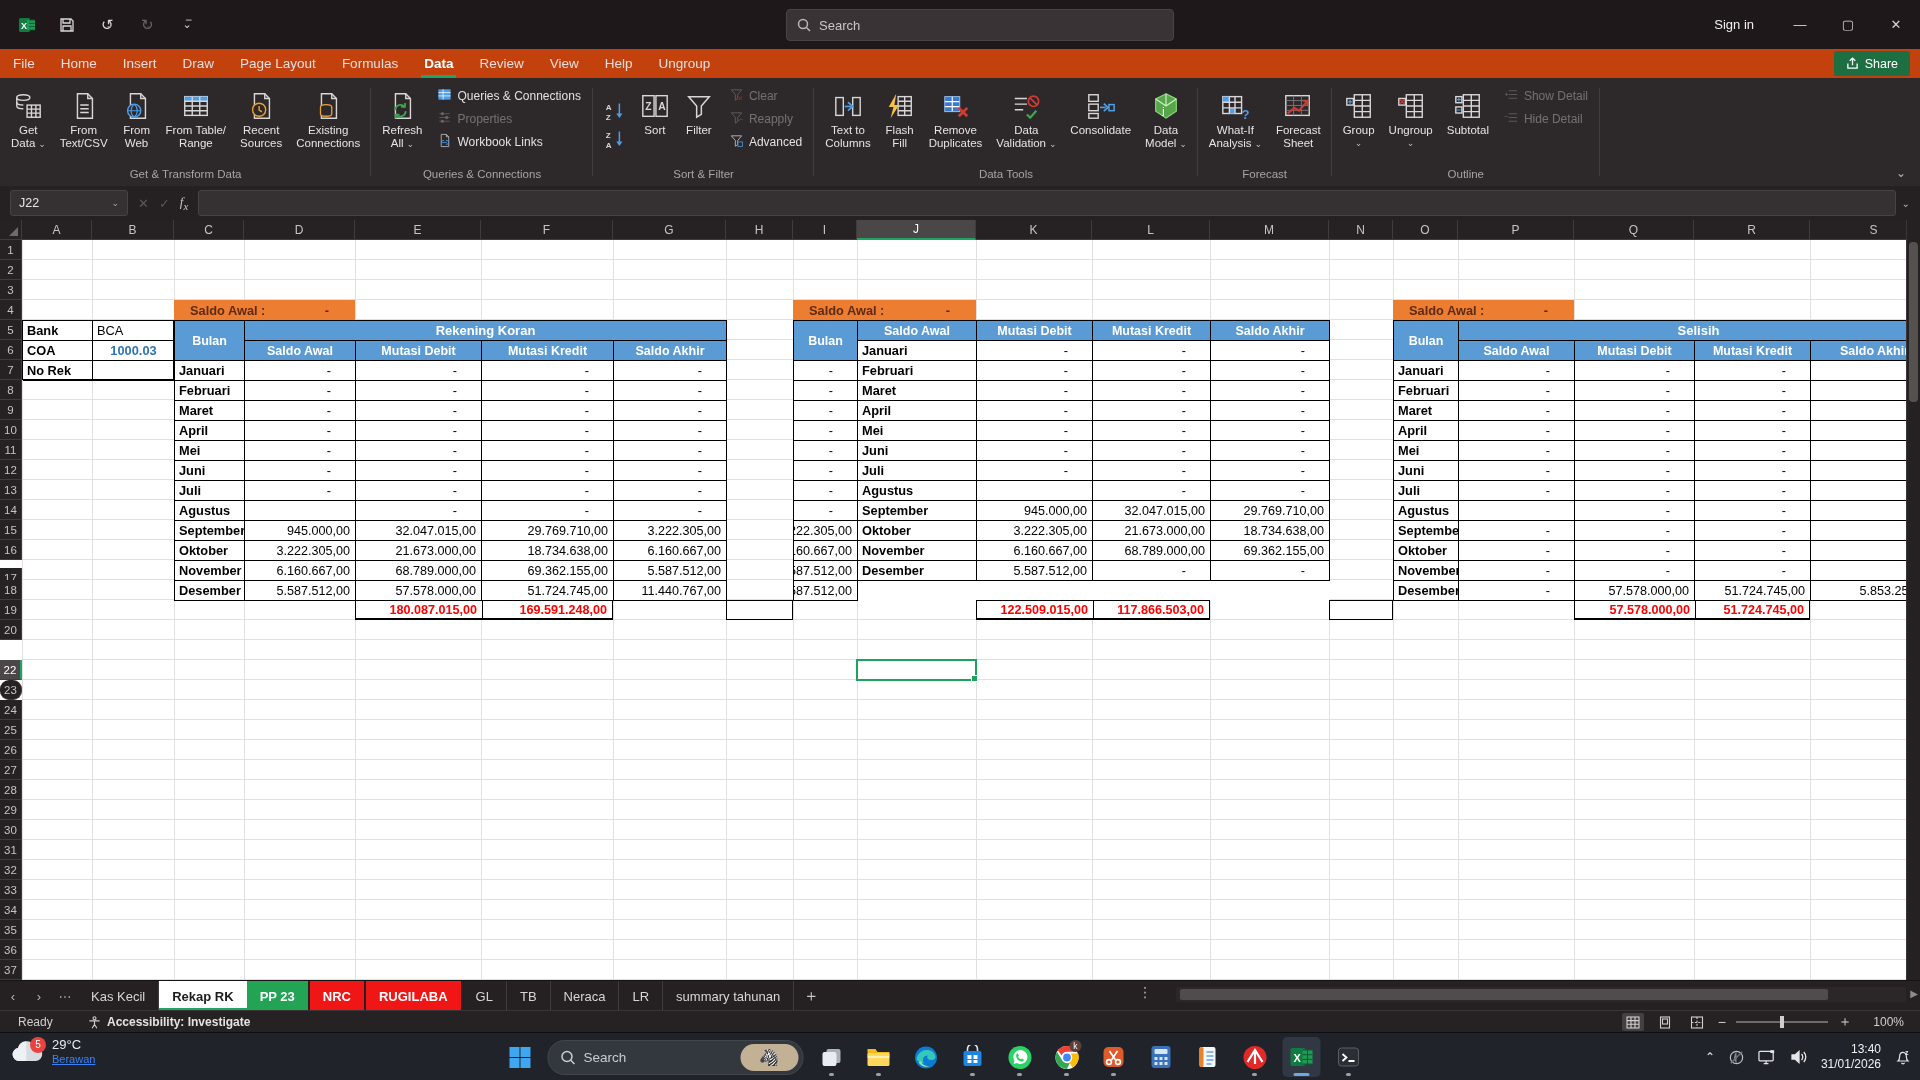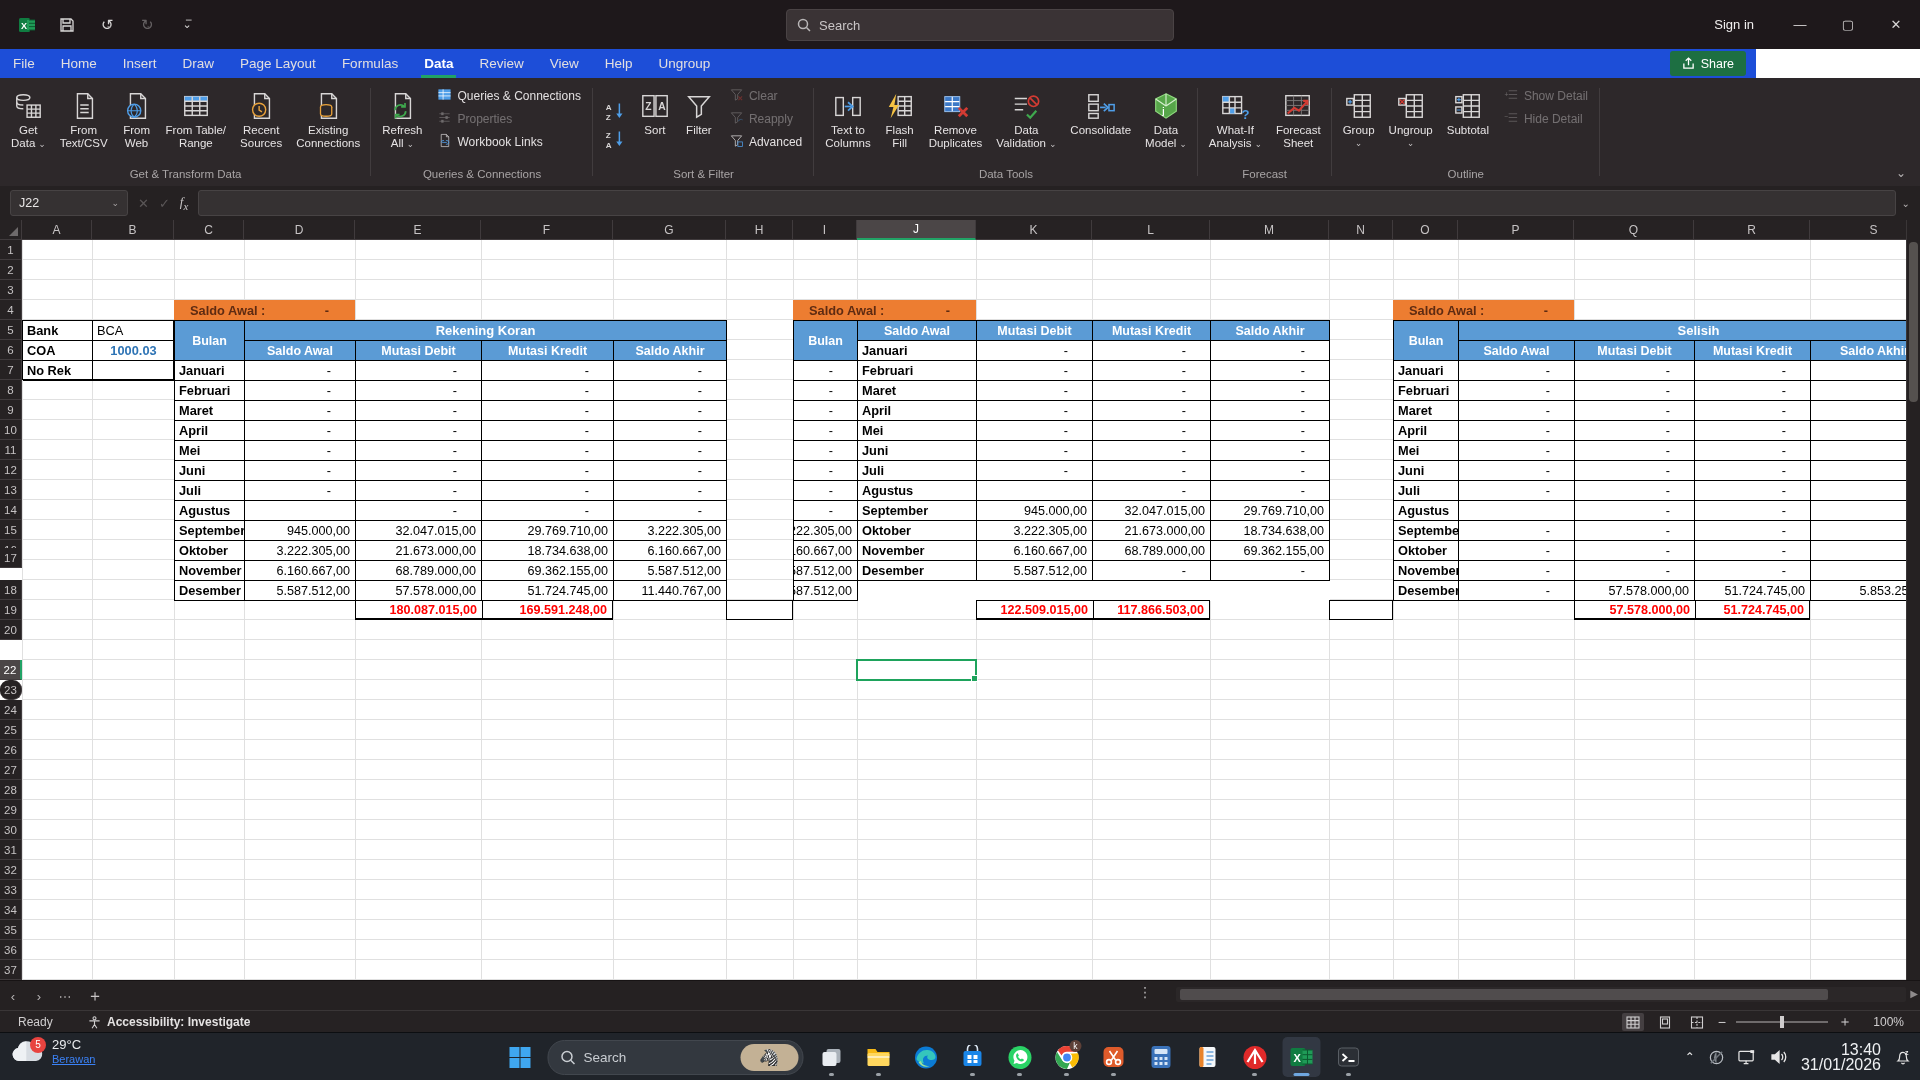--- a/index.html
+++ b/index.html
@@ -11,21 +11,21 @@
   .qat-btn{width:26px;height:26px;display:flex;align-items:center;justify-content:center;color:#d8d6d6;font-size:15px;}
   .qat-dd{font-size:9px;color:#b9b6b7;margin-left:-8px;}
   .dim{opacity:.38;}
   #tb-title{position:absolute;left:182px;top:0;height:49px;display:flex;align-items:center;font-size:13.5px;color:#eceaea;}
   #tb-search{position:absolute;left:786px;top:9px;width:366px;height:30px;background:#3a3335;border:1px solid #4a4345;
              border-radius:4px;display:flex;align-items:center;gap:8px;padding:0 10px;color:#c9c5c6;font-size:13px;}
   #tb-right{position:absolute;right:0;top:0;height:49px;display:flex;align-items:center;}
   #signin{font-size:13px;color:#f0eeee;padding:0 22px;}
   .winbtn{width:48px;height:49px;display:flex;align-items:center;justify-content:center;color:#d8d6d6;font-size:13px;}
   
-  #menubar{position:absolute;left:0;top:49px;width:1756px;height:29px;background:#1d4ed8;display:flex;align-items:center;}
+  #menubar{position:absolute;left:0;top:49px;width:1920px;height:29px;background:#c2410c;display:flex;align-items:center;}
   .menu-tab{padding:0 13px;height:29px;display:flex;align-items:center;font-size:13.5px;color:#e2dfe0;position:relative;}
   .menu-tab.active{color:#ffffff;font-weight:bold;}
   .menu-tab.active::after{content:"";position:absolute;left:10px;right:10px;bottom:0;height:3px;background:#21a366;}
   #share-chip{position:absolute;right:10px;top:2px;height:25px;background:#1d6f42;border-radius:3px;display:flex;
               align-items:center;gap:6px;padding:0 12px;color:#fff;font-size:12.5px;}
   
   #ribbon{position:absolute;left:0;top:78px;width:1920px;height:108px;background:#2d282a;border-bottom:1px solid #171314;}
   #ribbon-groups{position:absolute;left:0;top:0;height:108px;display:flex;}
   .rgroup{display:flex;flex-direction:column;padding:6px 4px 2px 4px;position:relative;}
   .rgroup::after{content:"";position:absolute;right:0;top:10px;bottom:10px;width:1px;background:#413c3e;}
@@ -121,21 +121,21 @@
   .tkicon .dot{position:absolute;bottom:1px;left:50%;transform:translateX(-50%);width:5px;height:3px;border-radius:2px;background:#9aa0a6;}
   .tkicon.active{background:#323843;}
   .tkicon.active .dot{width:16px;background:#6fa7e0;}
   .badge-k{position:absolute;right:4px;top:3px;width:12px;height:12px;background:#5d4037;border-radius:50%;
            color:#fff;font-size:8.5px;display:flex;align-items:center;justify-content:center;}
   #tksearch{width:238px;height:33px;background:#33383f;border:1px solid #42474e;border-radius:17px;display:flex;
             align-items:center;gap:8px;padding:0 4px 0 12px;color:#c9cdd2;font-size:13.5px;}
   #tksearch .bingimg{margin-left:auto;width:58px;height:27px;border-radius:14px;background:#c3b195;display:flex;
                      align-items:center;justify-content:center;font-size:16px;overflow:hidden;}
   #tray{position:absolute;right:8px;top:0;height:48px;display:flex;align-items:center;gap:13px;color:#e6e6e6;}
-  #clock{text-align:right;font-size:16px;line-height:15px;color:#eef0f2;}
+  #clock{text-align:right;font-size:12px;line-height:15px;color:#eef0f2;}
   .trayico{display:flex;align-items:center;justify-content:center;}
 </style>
 </head>
 <body>
 
 <div id="app">
 
   <div id="titlebar">
     <div class="tb-left">
       <span class="qat-btn">
@@ -593,21 +593,21 @@
       <div class="rowhead" style="top: 140px;">7</div>
       <div class="rowhead" style="top: 160px;">8</div>
       <div class="rowhead" style="top: 180px;">9</div>
       <div class="rowhead" style="top: 200px;">10</div>
       <div class="rowhead" style="top: 220px;">11</div>
       <div class="rowhead" style="top: 240px;">12</div>
       <div class="rowhead" style="top: 260px;">13</div>
       <div class="rowhead" style="top: 280px;">14</div>
       <div class="rowhead" style="top: 300px;">15</div>
       <div class="rowhead" style="top: 320px;">16</div>
-      <div class="rowhead" style="top: 328px;">17</div>
+      <div class="rowhead" style="top: 348px;">17</div>
       <div class="rowhead" style="top: 360px;">18</div>
       <div class="rowhead" style="top: 380px;">19</div>
       <div class="rowhead" style="top: 400px;">20</div>
       <div class="rowhead" style="top: 440px;">21</div>
       <div class="rowhead sel" style="top: 440px;">22</div>
       <div class="rowhead" style="top: 460px; border-radius: 9px;">23</div>
       <div class="rowhead" style="top: 480px;">24</div>
       <div class="rowhead" style="top: 500px;">25</div>
       <div class="rowhead" style="top: 520px;">26</div>
       <div class="rowhead" style="top: 540px;">27</div>
@@ -881,20 +881,32 @@
       <div id="selcell" style="left: 856px; top: 439px; width: 121px; height: 22px;"></div>
     </div>
   <div id="vscroll">
       <div id="vthumb"></div>
     </div>
 
   <div id="tabsbar">
     <span class="tabnav">‹</span>
     <span class="tabnav">›</span>
     <span class="tabnav">⋯</span>
+    <div id="sheettabs" style="display:flex;align-items:stretch;">
+        <div class="sheettab ">Kas Kecil</div>
+        <div class="sheettab active">Rekap RK</div>
+        <div class="sheettab green">PP 23</div>
+        <div class="sheettab red">NRC</div>
+        <div class="sheettab red">RUGILABA</div>
+        <div class="sheettab ">GL</div>
+        <div class="sheettab ">TB</div>
+        <div class="sheettab ">Neraca</div>
+        <div class="sheettab ">LR</div>
+        <div class="sheettab ">summary tahunan</div>
+      </div>
     <span id="addsheet">＋</span>
   </div>
   <span id="tab-more">⋮</span>
   <div id="hscroll">
       <div id="hthumb"></div>
     </div>
   <span id="hs-right">▶</span>
 
   <div id="statusbar">
     <span id="st-ready">Ready</span>

